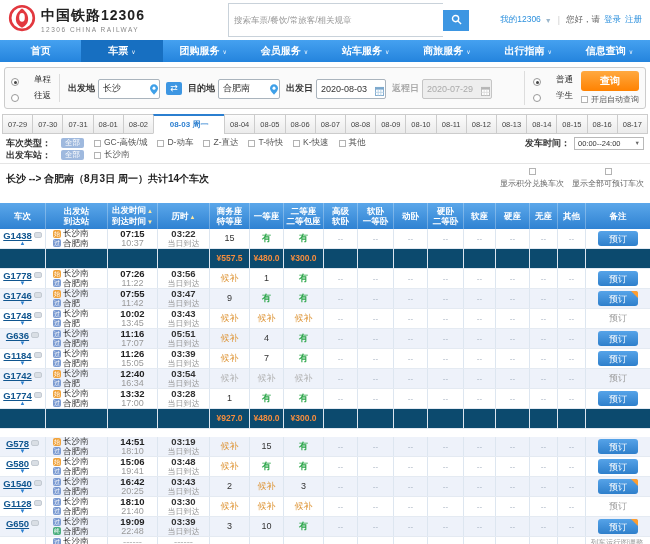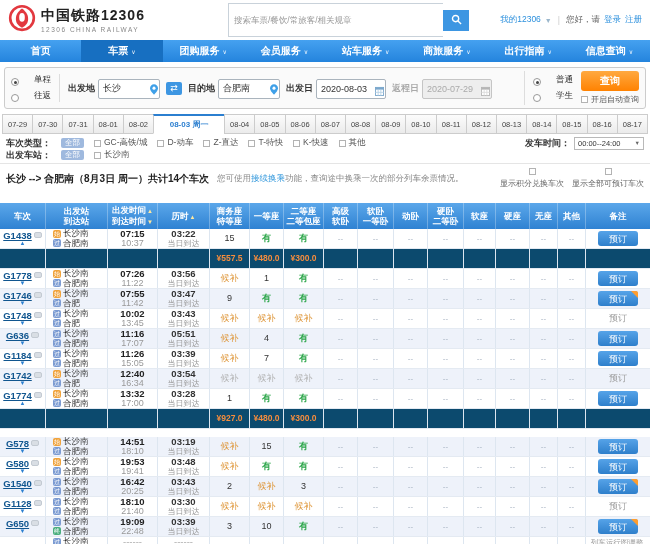--- a/index.html
+++ b/index.html
@@ -353,21 +353,20 @@
       <span class="badge-all">全部</span>
     <label class="chk">
           <span class="box"></span>
           <span>长沙南</span>
         </label>
       </div>
   </div>
 
   <div class="result-bar">
     <span class="route-title"><span>长沙 --&gt; 合肥南（8月3日 周一）</span><span>共计14个车次</span></span>
-    <span class="tip"><span>您可使用</span><span class="tlink">接续换乘</span><span>功能，查询途中换乘一次的部分列车余票情况。</span></span>
     <span class="result-checks">
       <label class="chk">
         <span class="box"></span>
         <span>显示积分兑换车次</span>
       </label>
       <label class="chk">
         <span class="box"></span>
         <span>显示全部可预订车次</span>
       </label>
     </span>
@@ -1059,21 +1058,21 @@
           <div class="st-line">
             <span class="st-tag t-start">始</span>
             <span class="st-name">长沙南</span>
           </div>
           <div class="st-line">
             <span class="st-tag t-pass">过</span>
             <span class="st-name">合肥南</span>
           </div>
         </div>
         <div class="td c2">
-          <div class="dep-time">19:53</div>
+          <div class="dep-time">15:06</div>
           <div class="arr-time">19:41</div>
         </div>
         <div class="td c3">
           <div class="dur">03:48</div>
           <div class="note">当日到达</div>
         </div>
         <div class="td c4">
           <span class="seat wait">候补</span>
         </div>
         <div class="td c5">

